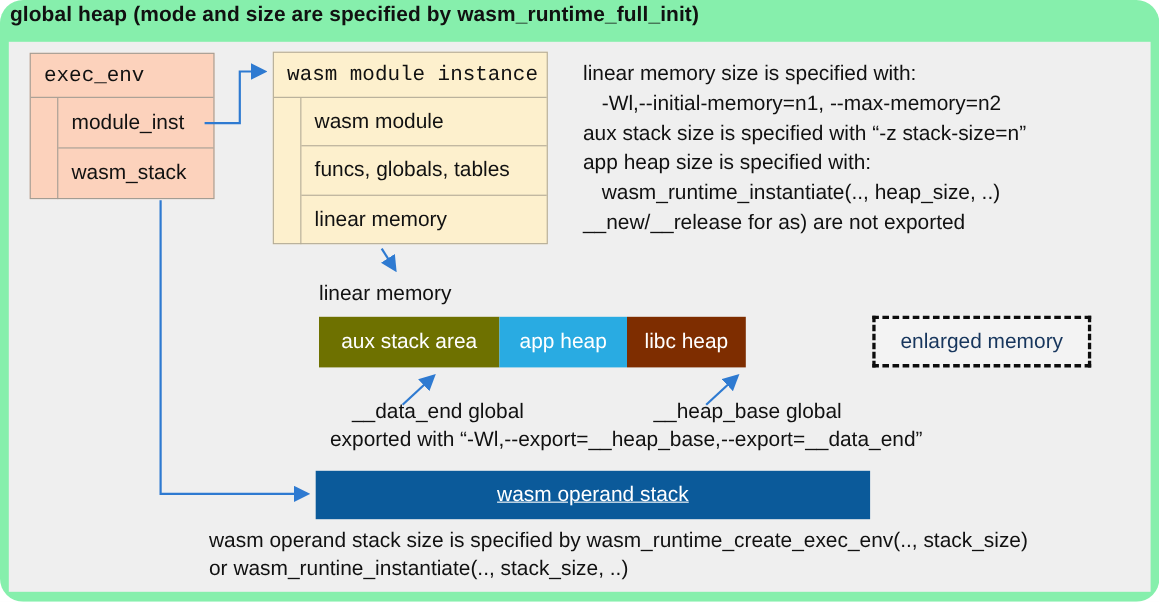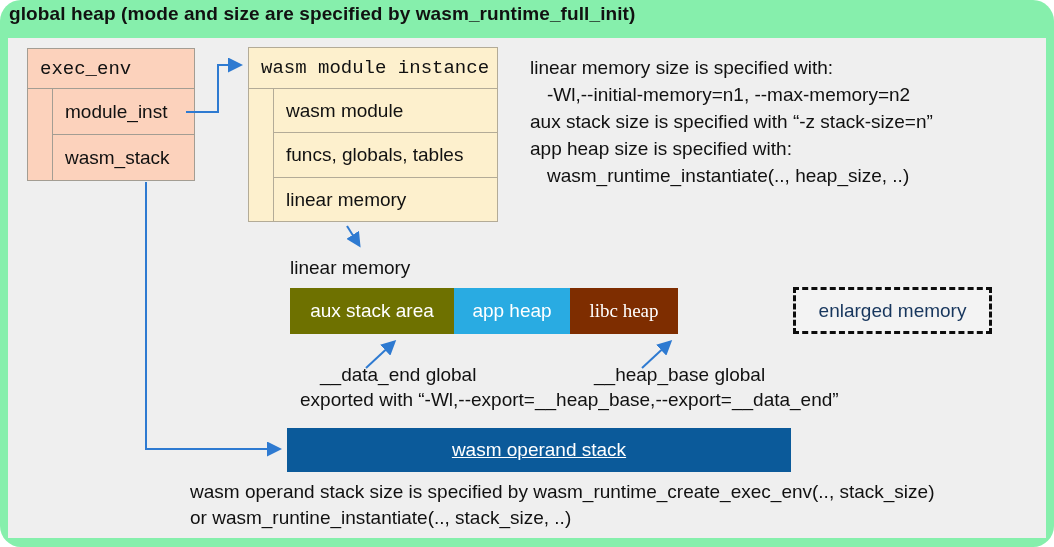--- a/index.html
+++ b/index.html
@@ -34,21 +34,21 @@
 
   
   .flabel{position:absolute;font-size:19px;white-space:nowrap;}
 
   
   .mem-bar{position:absolute;left:290px;top:288px;height:46px;display:flex;}
   .seg{display:flex;align-items:center;justify-content:center;color:#fff;font-size:19px;white-space:nowrap;}
   .seg-data{width:112px;background:#0e72c3;}
   .seg-aux{width:164px;background:#6e7100;}
   .seg-app{width:116px;background:#29abe2;}
-  .seg-libc{width:108px;background:#7e2d00;font-family:Liberation Serif, serif;}
+  .seg-libc{width:108px;background:#7e2d00;}
 
   .enlarged{position:absolute;left:793px;top:287px;width:199px;height:47px;box-sizing:border-box;
     border:3px dashed #0d0d0d;background:#f3f3f3;display:flex;align-items:center;justify-content:center;
     color:#17365d;font-size:19px;}
 
   
   .operand-bar{position:absolute;left:287px;top:428px;width:504px;height:44px;background:#0b5a9a;
     display:flex;align-items:center;justify-content:center;color:#fff;font-size:19px;text-decoration:underline;}
 
   
@@ -93,20 +93,21 @@
       </div>
     </div>
   </div>
 
   <div class="notes">
     <div class="note-line">linear memory size is specified with:</div>
     <div class="note-line note-indent">-Wl,--initial-memory=n1, --max-memory=n2</div>
     <div class="note-line">aux stack size is specified with “-z stack-size=n”</div>
     <div class="note-line">app heap size is specified with:</div>
     <div class="note-line note-indent">wasm_runtime_instantiate(.., heap_size, ..)</div>
+    <div class="note-line">__new/__release for as) are not exported</div>
   </div>
 
   <div class="flabel" style="left:290px;top:257px;">linear memory</div>
 
   <div class="mem-bar">
     <div class="seg seg-aux">aux stack area</div>
     <div class="seg seg-app">app heap</div>
     <div class="seg seg-libc">libc heap</div>
   </div>
 

